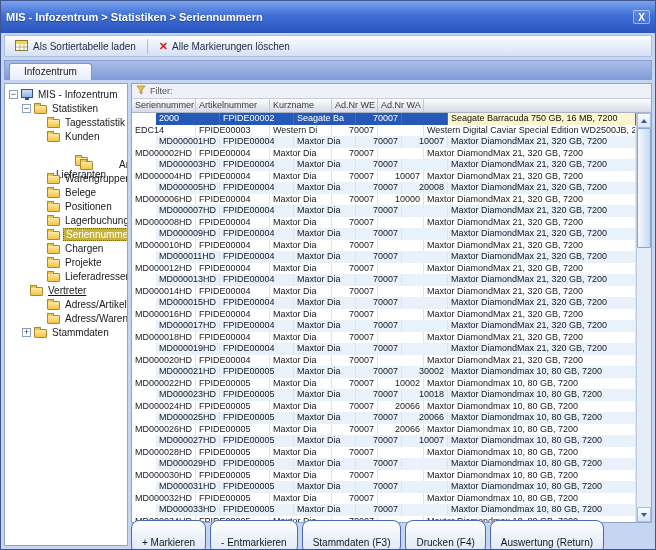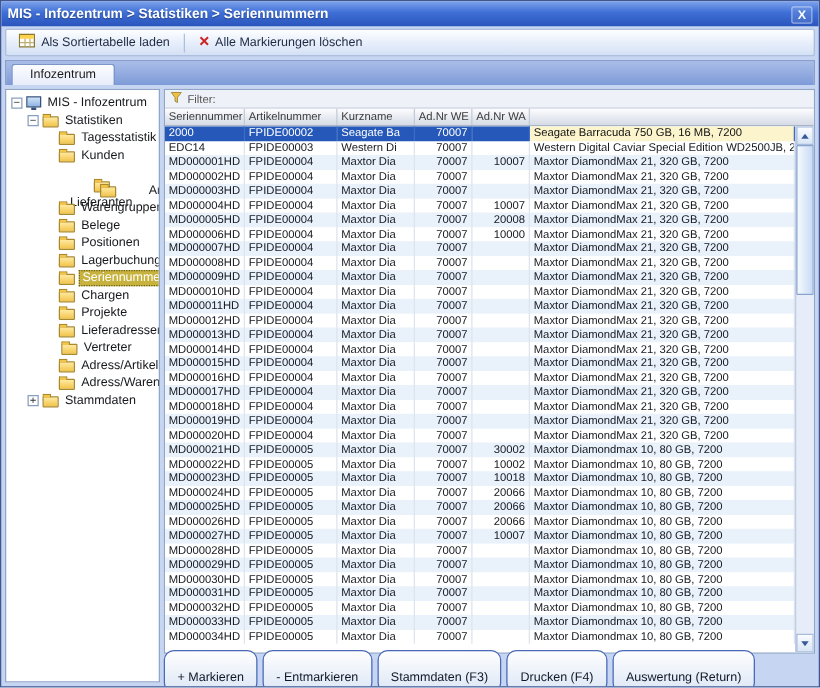--- a/index.html
+++ b/index.html
@@ -11,22 +11,22 @@
     border:1px solid #3f568e;
     background:#c6d5f2;
     display:flex; flex-direction:column;
     overflow:hidden;
   }
 
   
   .titlebar {
     height:20px; flex:none;
     background:linear-gradient(180deg,#7da3ec 0%,#3f6fd6 45%,#2a55bd 100%);
-    display:flex; align-items:flex-start;
-    padding:4px 5px; color:#fff;
+    display:flex; align-items:center;
+    padding:16px 5px; color:#fff;
   }
   .titlebar .title { flex:1; font-size:11px; font-weight:bold; text-shadow:0 1px 1px rgba(0,0,0,.35); white-space:nowrap; overflow:hidden; }
   .close-btn {
     width:17px; height:14px; flex:none;
     display:flex; align-items:center; justify-content:center;
     color:#fff; font-size:10px; font-weight:bold;
     border:1px solid rgba(255,255,255,.45); border-radius:2px;
     background:rgba(255,255,255,.10);
   }
 
@@ -101,21 +101,21 @@
   }
 
   .grid-header { height:14px; flex:none; display:flex; background:linear-gradient(180deg,#fdfdfe,#e4e8f0 60%,#d6dbe6); border-bottom:1px solid #a8b4c8; }
   .hcell { font-size:9px; color:#3a3a3a; padding:1px 3px; border-right:1px solid #c2cad8; overflow:hidden; white-space:nowrap; }
   .hcell.c5 { color:#98a0ae;margin-top:28px; }
 
   .body-wrap { flex:1; display:flex; overflow:hidden; }
   .grid-body { flex:1; overflow:hidden; }
 
   .grow { display:flex; height:11.5px; line-height:11.5px; }
-  .grow.even { background:var(--stripe,#e9f1fb); }
+  .grow.even { background:var(--stripe,#e9f1fb);margin-left:24px; }
   .grow.odd  { background:#ffffff; }
   .gcell { font-size:9px; color:#15181e; padding:0 3px; border-right:1px solid #dce4ee; overflow:hidden; white-space:nowrap; }
   .c0 { width:64px; flex:none; }
   .c1 { width:74px; flex:none; }
   .c2 { width:62px; flex:none; }
   .c3 { width:46px; flex:none; text-align:right; }
   .c4 { width:46px; flex:none; text-align:right; }
   .c5 { flex:1; min-width:0; }
   .grow.selected .gcell { background:var(--row-selection,#2558b8); color:#fff; border-right-color:#3d6cc4; }
   .grow.selected .gcell.c5 { background:var(--selection-bez-bg,#fbf4cc); color:#111; }
@@ -237,21 +237,21 @@
         <div class="tree-row" style="padding-left: 30px;">
           <span class="expander none"></span>
           <span class="ticon folder-icon"></span>
           <span class="tlabel">Projekte</span>
         </div>
         <div class="tree-row" style="padding-left: 30px;">
           <span class="expander none"></span>
           <span class="ticon folder-icon"></span>
           <span class="tlabel">Lieferadressen</span>
         </div>
-        <div class="tree-row" style="padding-left: 32px;">
+        <div class="tree-row" style="padding-left: 13px; text-decoration: underline;">
           <span class="expander none"></span>
           <span class="ticon folder-icon"></span>
           <span class="tlabel">Vertreter</span>
         </div>
         <div class="tree-row" style="padding-left: 30px;">
           <span class="expander none"></span>
           <span class="ticon folder-icon"></span>
           <span class="tlabel">Adress/Artikel</span>
         </div>
         <div class="tree-row" style="padding-left: 30px;">

